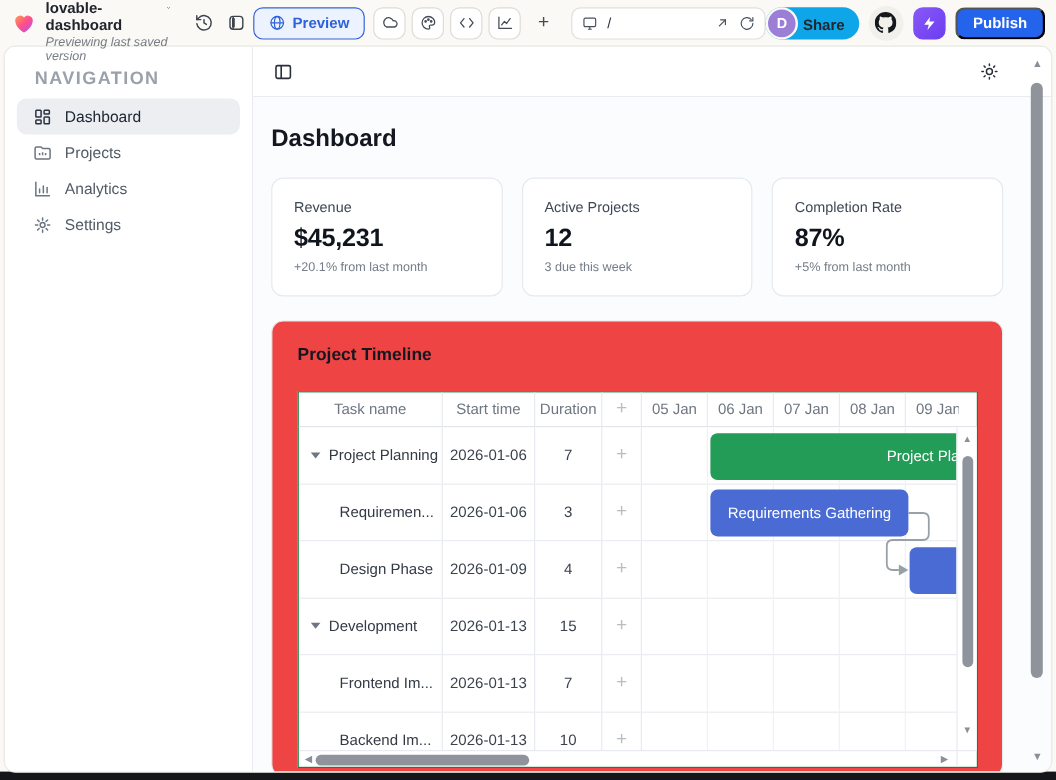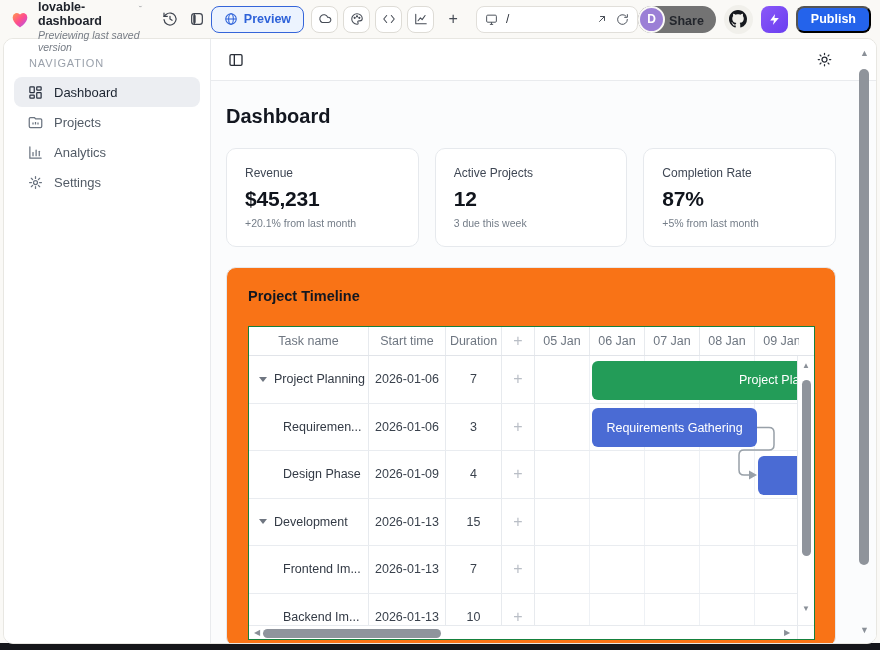--- a/index.html
+++ b/index.html
@@ -17,48 +17,48 @@
   .tb-icon { width:27px; height:27px; display:flex; align-items:center; justify-content:center; color:#3d434d; cursor:pointer; flex:none; } .mL14{margin-left:14px;}
   .btn-preview { height:27px; padding:0 12px; border-radius:8px; background:#ecf3fe; border:1.5px solid #3565d9; color:#2e62d9; font-size:12.5px; font-weight:600; display:flex; align-items:center; gap:6px; cursor:pointer; flex:none; }
   .sq-btn { width:27px; height:27px; border-radius:8px; border:1px solid #dedcd6; background:#fff; display:flex; align-items:center; justify-content:center; color:#454b55; cursor:pointer; flex:none; }
   .sq-group { display:flex; gap:5px; margin-left:7px; }
   .plus-btn { margin-left:9px; font-size:16px; color:#454b55; width:20px; text-align:center; cursor:pointer; flex:none; }
   .urlbar { margin-left:13px; width:162px; height:27px; border-radius:8px; border:1px solid #e1dfda; background:#fff; display:flex; align-items:center; padding:0 8px; gap:8px; cursor:text; flex:none; }
   .url-path { font-size:12px; color:#2c323b; flex:1; }
   .url-ic { color:#4a5059; display:flex; align-items:center; cursor:pointer; }
   .right-grp { margin-left:auto; display:flex; align-items:center; gap:8px; }
   .share-wrap { position:relative; display:flex; align-items:center; cursor:pointer; }
-  .share-pill { height:27px; border-radius:14px; background:#737373; padding:4px 12px 0 31px; display:flex; align-items:center; font-size:12.5px; font-weight:600; color:#23262c; }
+  .share-pill { height:27px; border-radius:14px; background:#0ea5e9; padding:4px 12px 0 31px; display:flex; align-items:center; font-size:12.5px; font-weight:600; color:#23262c; }
   .avatar { position:absolute; left:0; top:0; width:27px; height:27px; border-radius:50%; background:#9b7fd6; color:#fff; font-size:12px; font-weight:700; display:flex; align-items:center; justify-content:center; border:2px solid #faf9f6; }
   .gh-btn { width:29px; height:29px; border-radius:50%; background:#f1f0eb; display:flex; align-items:center; justify-content:center; cursor:pointer; }
   .bolt-btn { width:27px; height:27px; border-radius:8px; background:linear-gradient(135deg,#8a58f8,#6a3ef0); display:flex; align-items:center; justify-content:center; cursor:pointer; }
   .btn-publish { height:27px; padding:0 13px; border-radius:8px; background:#2463eb; color:#fff; font-size:12.5px; font-weight:600; display:flex; align-items:center; cursor:pointer; }
 
   
   .workspace { position:relative; z-index:1; margin:0 3px; height:606px; background:#fff; border:1px solid #e8e7e2; border-radius:10px; overflow:hidden; display:flex; }
   .sidebar { width:207px; border-right:1px solid #e9ebee; background:#fff; padding-top:10px; flex:none; }
-  .nav-label { font-size:11px; font-weight:400; letter-spacing:.08em; color:#9aa1ab; margin:8px 0 8px 25px; }
+  .nav-label { font-size:15px; font-weight:700; letter-spacing:.08em; color:#9aa1ab; margin:8px 0 8px 25px; }
   .nav-item { height:30px; margin:0 10px; border-radius:8px; display:flex; align-items:center; gap:11px; padding:0 14px; font-size:13px; color:#525b66; cursor:pointer; }
   .nav-item svg { flex:none; color:#6b7480; }
   .nav-item.active { background:#eceef2; color:#1c2430; font-weight:500; }
   .nav-item.active svg { color:#2a3240; }
 
   .preview { flex:1; position:relative; background:#fff; }
   .pv-toolbar { height:42px; border-bottom:1px solid #e9ebee; display:flex; align-items:center; padding:0 44px 0 17px; }
   .pv-toolbar .panel-ic { color:#2a2f38; cursor:pointer; display:flex; }
   .pv-toolbar .sun-ic { margin-left:auto; color:#2a2f38; cursor:pointer; display:flex; }
   .content { position:absolute; top:42px; left:0; right:0; bottom:0; background:#fbfcfd; padding:24px 0 0 15px; overflow:hidden; }
   .page-title { font-size:20px; font-weight:700; color:#131720; margin-bottom:20px; }
   .stats { display:flex; gap:16px; width:610px; }
   .stat-card { flex:1; height:99px; background:#fff; border:1px solid #e6e9ed; border-radius:10px; padding:17px 18px; }
   .stat-label { font-size:12px; font-weight:500; color:#3f4754; }
   .stat-value { font-size:21px; font-weight:800; color:#10141c; margin-top:7px; letter-spacing:-.01em; }
   .stat-note { font-size:10.5px; color:#747d88; margin-top:6px; }
 
-  .tl-card { margin-top:20px; width:610px; background:#f97316; border:1px solid #e6e9ed; border-radius:10px; padding:20px 21px 24px; height:380px; }
+  .tl-card { margin-top:20px; width:610px; background:#ef4444; border:1px solid #e6e9ed; border-radius:10px; padding:20px 21px 24px; height:380px; }
   .tl-title { font-size:14.5px; font-weight:700; color:#131720; margin-bottom:22px; }
 
   
   .gantt { width:567px; border:1px solid #15803d; font-size:12.5px; color:#3a424d; background:#fff; }
   .g-head { display:flex; height:29px; border-bottom:1px solid #e1e4e9; color:#6e7681; }
   .gc { display:flex; align-items:center; justify-content:center; border-right:1px solid #e7eaee; flex:none; }
   .c-task{width:120px;} .c-start{width:77px;} .c-dur{width:56px;} .c-plus{width:33px;}
   .g-dates { width:264px; display:flex; overflow:hidden; flex:none; }
   .dcol { width:55px; flex:none; display:flex; align-items:center; justify-content:center; border-right:1px solid #e7eaee; }
   .g-head .sp { width:17px; flex:none; }

